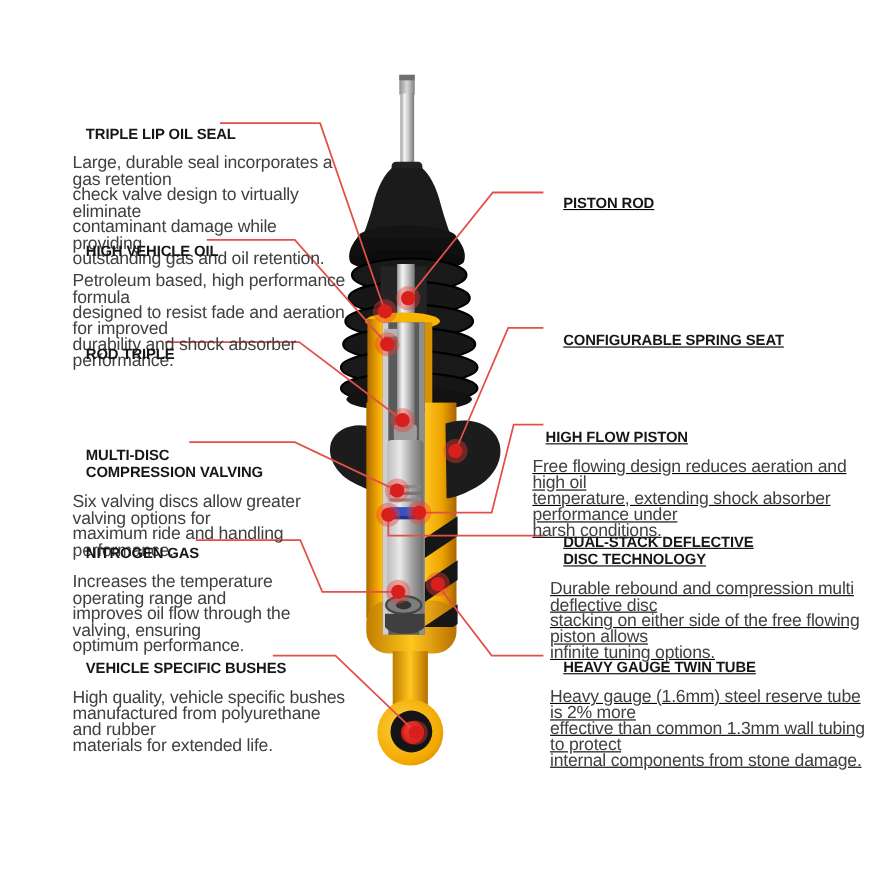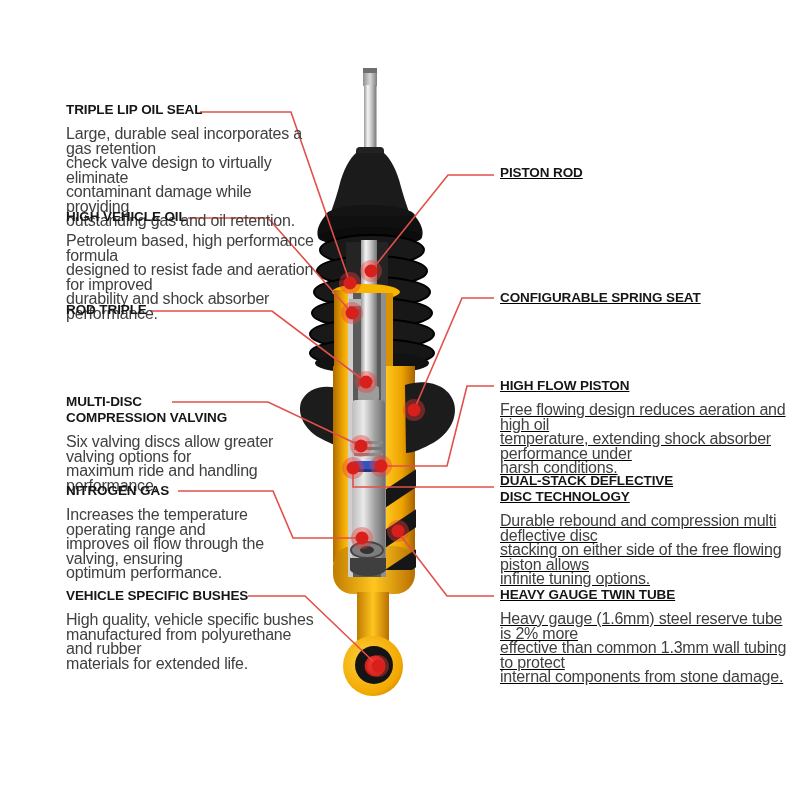--- a/index.html
+++ b/index.html
@@ -3,21 +3,21 @@
 <meta charset="utf-8">
 <style>
   html,body{margin:0;padding:0;background:#fff;}
   .canvas{
     position:relative;width:800px;height:800px;background:#ffffff;overflow:hidden;
     font-family:"Liberation Sans","DejaVu Sans",sans-serif;
   }
   .illustration{position:absolute;left:0;top:0;width:800px;height:800px;}
   .label{position:absolute;}
   .label h3{
-    margin:0;font-size:13.5px;font-weight:bold;color:#161616;
+    margin:12px;font-size:13.5px;font-weight:bold;color:#161616;
     letter-spacing:-0.1px;line-height:16px;white-space:pre-line;
   }
   .label p{
     margin:9px 0 0 0;font-size:16px;color:#404040;letter-spacing:-0.2px;
     line-height:14.5px;white-space:pre-line;
   }
   .label.left{width:250px;}
   .label.right{width:290px;text-decoration:underline;}
 </style>
 </head>
@@ -256,21 +256,21 @@
 improves oil flow through the valving, ensuring
 optimum performance.</p>
   </div>
 
   <div class="label right" style="left:500px;top:165px">
     <h3>PISTON ROD</h3>
   </div>
   <div class="label right" style="left:500px;top:290px">
     <h3>CONFIGURABLE SPRING SEAT</h3>
   </div>
-  <div class="label right" style="left:500px;top:378px">
+  <div class="label right" style="left:484px;top:378px">
     <h3>HIGH FLOW PISTON</h3>
     <p>Free flowing design reduces aeration and high oil
 temperature, extending shock absorber performance under
 harsh conditions.</p>
   </div>
   <div class="label right" style="left:500px;top:473px">
     <h3>DUAL-STACK DEFLECTIVE
 DISC TECHNOLOGY</h3>
     <p>Durable rebound and compression multi deflective disc
 stacking on either side of the free flowing piston allows

